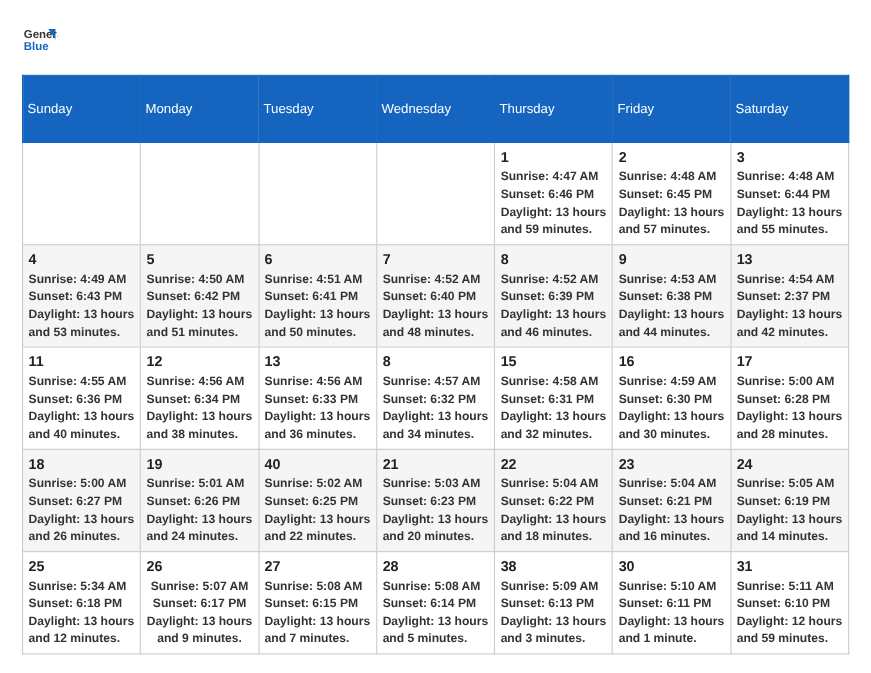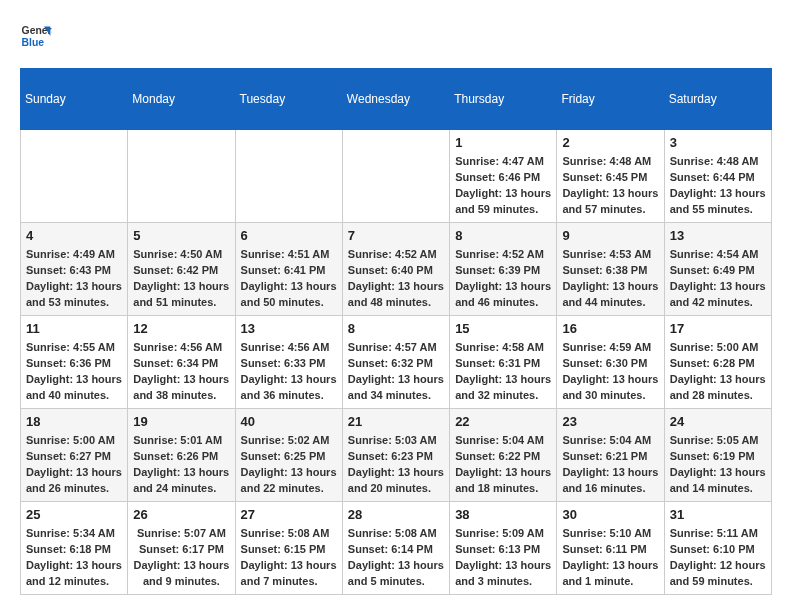--- a/index.html
+++ b/index.html
@@ -181,21 +181,21 @@
         <td>
           <span class="day-num">9</span>
           <div class="day-info" style="white-space: pre-line;">Sunrise: 4:53 AM
 Sunset: 6:38 PM
 Daylight: 13 hours
 and 44 minutes.</div>
         </td>
         <td>
           <span class="day-num">13</span>
           <div class="day-info" style="white-space: pre-line;">Sunrise: 4:54 AM
-Sunset: 6:49 PM
+Sunset: 2:37 PM
 Daylight: 13 hours
 and 42 minutes.</div>
         </td>
       </tr>
       <tr>
         <td>
           <span class="day-num">11</span>
           <div class="day-info" style="white-space: pre-line;">Sunrise: 4:55 AM
 Sunset: 6:36 PM
 Daylight: 13 hours

